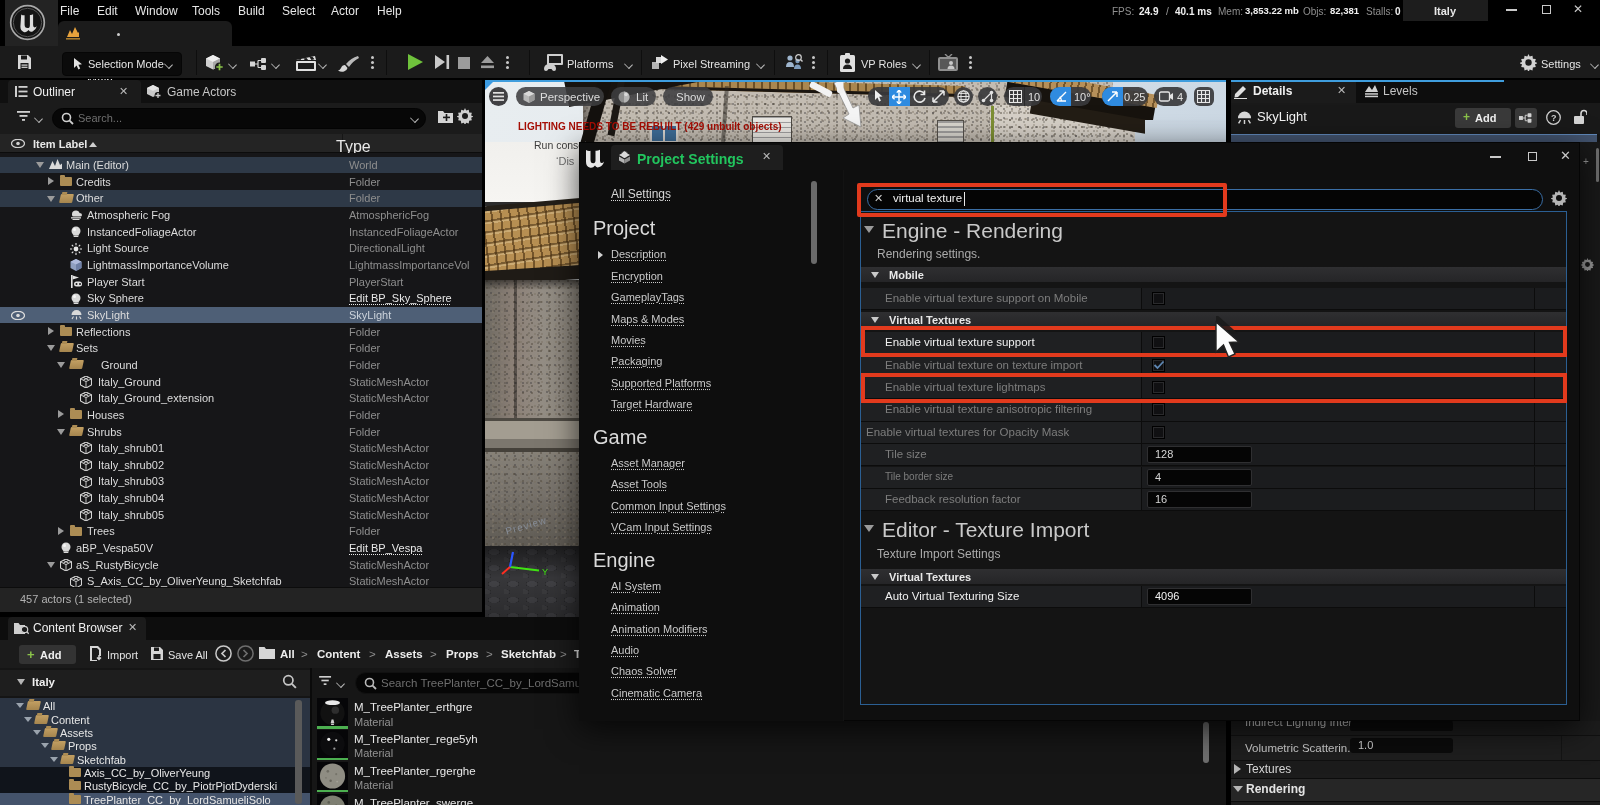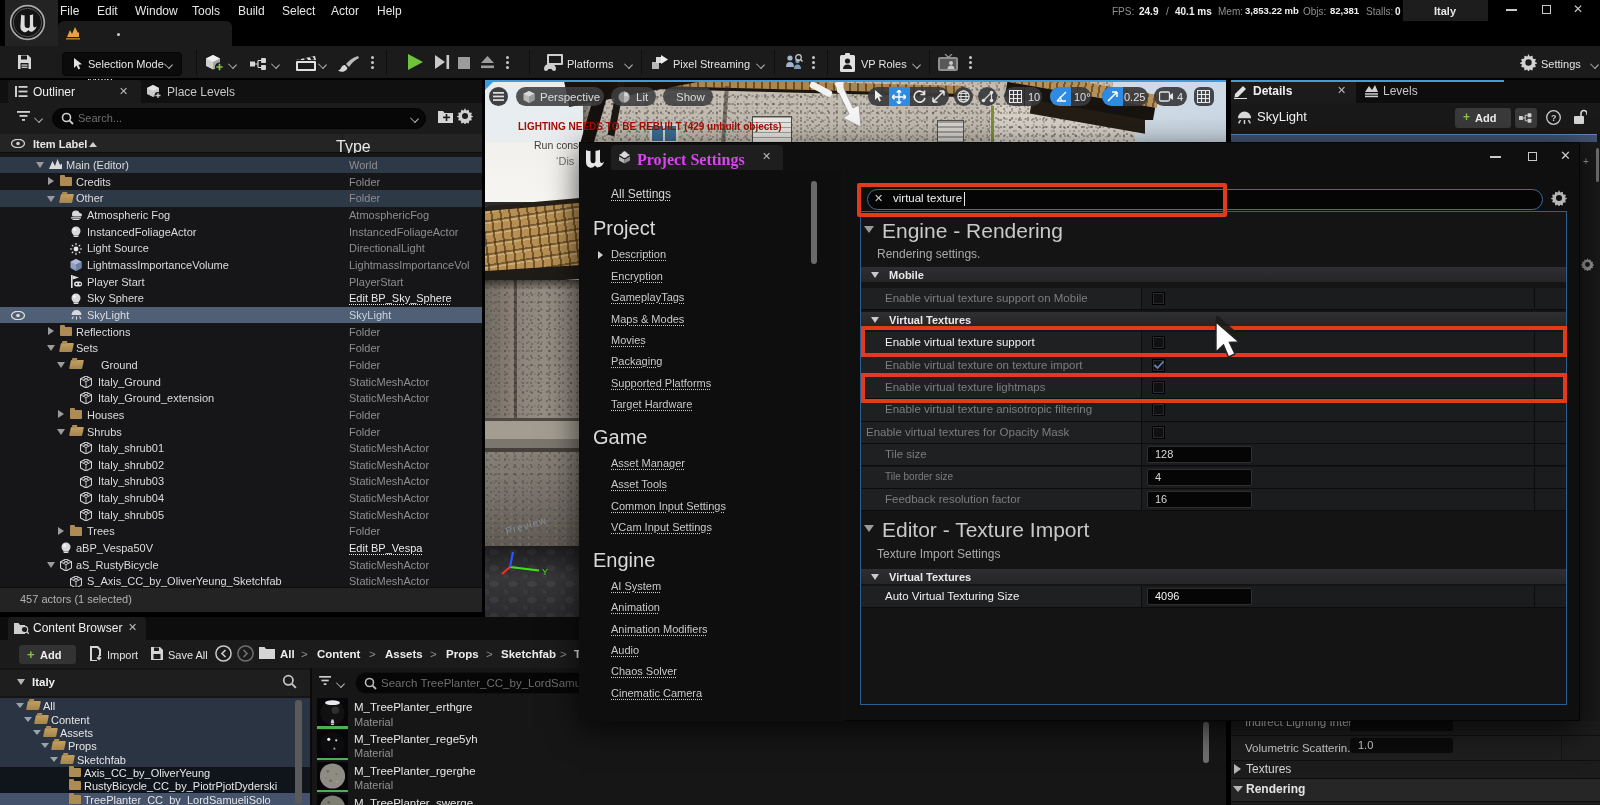--- a/index.html
+++ b/index.html
@@ -173,21 +173,21 @@
     <rect x="3.5" y="9.2" width="9" height="1.8" fill="#cfcfcf"></rect>
   </svg>
 <div class="t " style="left:33px;top:86px;font-size:12px;color:#f0f0f0;font-weight:normal;">Outliner</div>
 <div class="t " style="left:119px;top:85px;font-size:11px;color:#b9b9b9;font-weight:normal;">✕</div>
 <svg style="left:146px;top:85px" width="16" height="14" viewBox="0 0 16 14">
     <path d="M7 0 L13 3 L13 9 L7 12 L1 9 L1 3 Z" fill="#c9c9c9"></path>
     <path d="M7 0 L13 3 L7 6 L1 3 Z" fill="#e3e3e3"></path>
     <circle cx="12" cy="10.5" r="3.4" fill="#101010"></circle>
     <path d="M12 8 v5 M9.5 10.5 h5" stroke="#c9c9c9" stroke-width="1.3"></path>
   </svg>
-<div class="t " style="left:167px;top:86px;font-size:12px;color:#c6c6c6;font-weight:normal;">Place Levels</div>
+<div class="t " style="left:167px;top:86px;font-size:12px;color:#c6c6c6;font-weight:normal;">Game Actors</div>
 <div class="" style="left:0px;top:103px;width:482px;height:31px;background:#1b1b1b"></div>
 <svg style="left:17px;top:111px" width="15" height="12" viewBox="0 0 15 12">
     <rect x="0" y="0" width="13" height="1.8" fill="#d0d0d0"></rect>
     <rect x="2.5" y="4" width="8" height="1.8" fill="#d0d0d0"></rect>
     <rect x="5" y="8" width="3" height="1.8" fill="#d0d0d0"></rect>
   </svg>
 <div class="chev" style="left:35px;top:115px;"></div>
 <div class="" style="left:52px;top:108px;width:374px;height:21px;background:#070707;border-radius:11px;border:1px solid #030303"></div>
 <svg style="left:61px;top:112px" width="13" height="13" viewBox="0 0 13 13">
     <circle cx="5.5" cy="5.5" r="4" fill="none" stroke="#cfcfcf" stroke-width="1.6"></circle>
@@ -729,21 +729,21 @@
     <path d="M3 3 q2.5 1.5 4.5 0.8 l0 9 q0 3.5 2.8 3.5 q2.2 0 2.2-3 l0-9.5 q2 0.3 4.5-1 l0 11 q0 2.2 1.6 2.2 q1.2 0 2.4-1.6 q-1 4.2-4.6 5.6 q-3.2 1.2-4.4-1.4 q-2.2 3-5.4 2 q-3.6-1.2-3.6-5.8 z" fill="#e8e8e8"></path>
   </svg>
 <div class="" style="left:611px;top:145px;width:172px;height:25px;background:#1e1e1e;border-radius:4px 4px 0 0"></div>
 <svg style="left:617px;top:150px" width="15" height="15" viewBox="0 0 15 15">
     <path d="M7.5 2 L13 5 L7.5 8 L2 5 Z" fill="#d9d9d9"></path>
     <path d="M2 6.5 L7.5 9.5 L7.5 13.5 L2 10.5 Z" fill="#b5b5b5"></path>
     <path d="M13 6.5 L7.5 9.5 L7.5 13.5 L13 10.5 Z" fill="#8f8f8f"></path>
     <circle cx="7.5" cy="3.5" r="2.8" fill="#1e1e1e"></circle>
     <path d="M7.5 1 l.7 1.5 1.6-.5 .2 1.7 1.7.2-.5 1.6 1.5.7-1.5.7 .5 1.6-1.7.2-.2 1.7-1.6-.5-.7 1.5-.7-1.5-1.6.5-.2-1.7-1.7-.2 .5-1.6-1.5-.7 1.5-.7-.5-1.6 1.7-.2 .2-1.7 1.6.5 z" fill="#d9d9d9" transform="scale(.72) translate(3,0)"></path>
   </svg>
-<div class="t " style="left:637px;top:151px;font-size:16px;color:#d946ef;font-weight:bold;font-family:Liberation Serif, serif;">Project Settings</div>
+<div class="t " style="left:637px;top:151px;font-size:14px;color:#22c55e;font-weight:bold;">Project Settings</div>
 <div class="t " style="left:762px;top:150px;font-size:11px;color:#b9b9b9;font-weight:normal;">✕</div>
 <div class="" style="left:1490px;top:156px;width:11px;height:2px;background:#c9c9c9"></div>
 <div class="" style="left:1528px;top:152px;width:9px;height:9px;border:1.5px solid #c9c9c9"></div>
 <div class="t " style="left:1560px;top:149px;font-size:13px;color:#c9c9c9;font-weight:normal;">✕</div>
 <div class="" style="left:579px;top:170px;width:264px;height:551px;background:#0e0e0e"></div>
 <div class="t link" style="left:611px;top:188px;font-size:12px;color:#d6d6d6;font-weight:normal;">All Settings</div>
 <div class="t " style="left:593px;top:217px;font-size:20px;color:#dadada;font-weight:normal;">Project</div>
 <div class="tri" style="left:598px;top:251px;border-top:4px solid transparent;border-bottom:4px solid transparent;border-left:5.5px solid #cfcfcf"></div>
 <div class="t link" style="left:611px;top:248px;font-size:11px;color:#c9c9c9;font-weight:normal;">Description</div>
 <div class="t link" style="left:611px;top:270px;font-size:11px;color:#c9c9c9;font-weight:normal;">Encryption</div>

